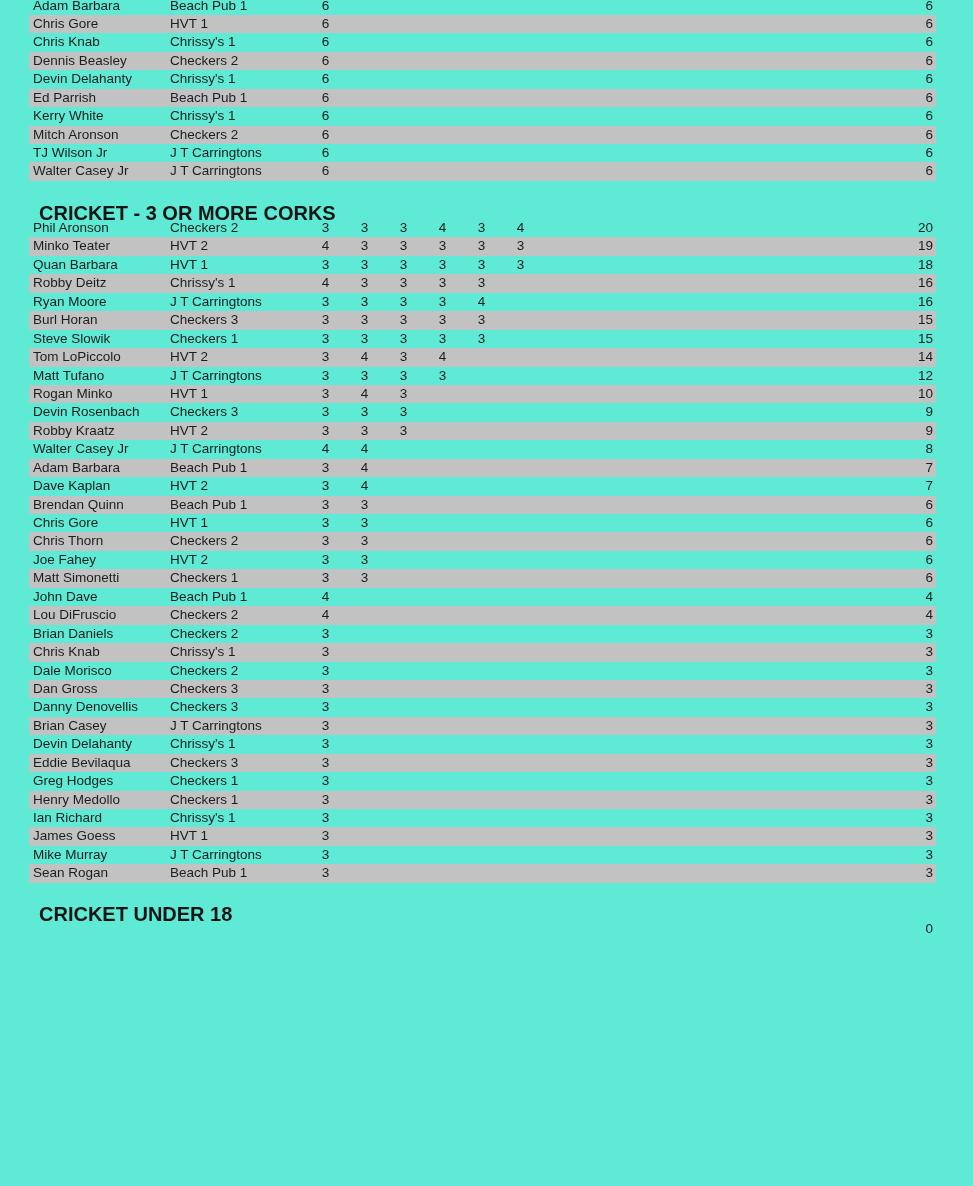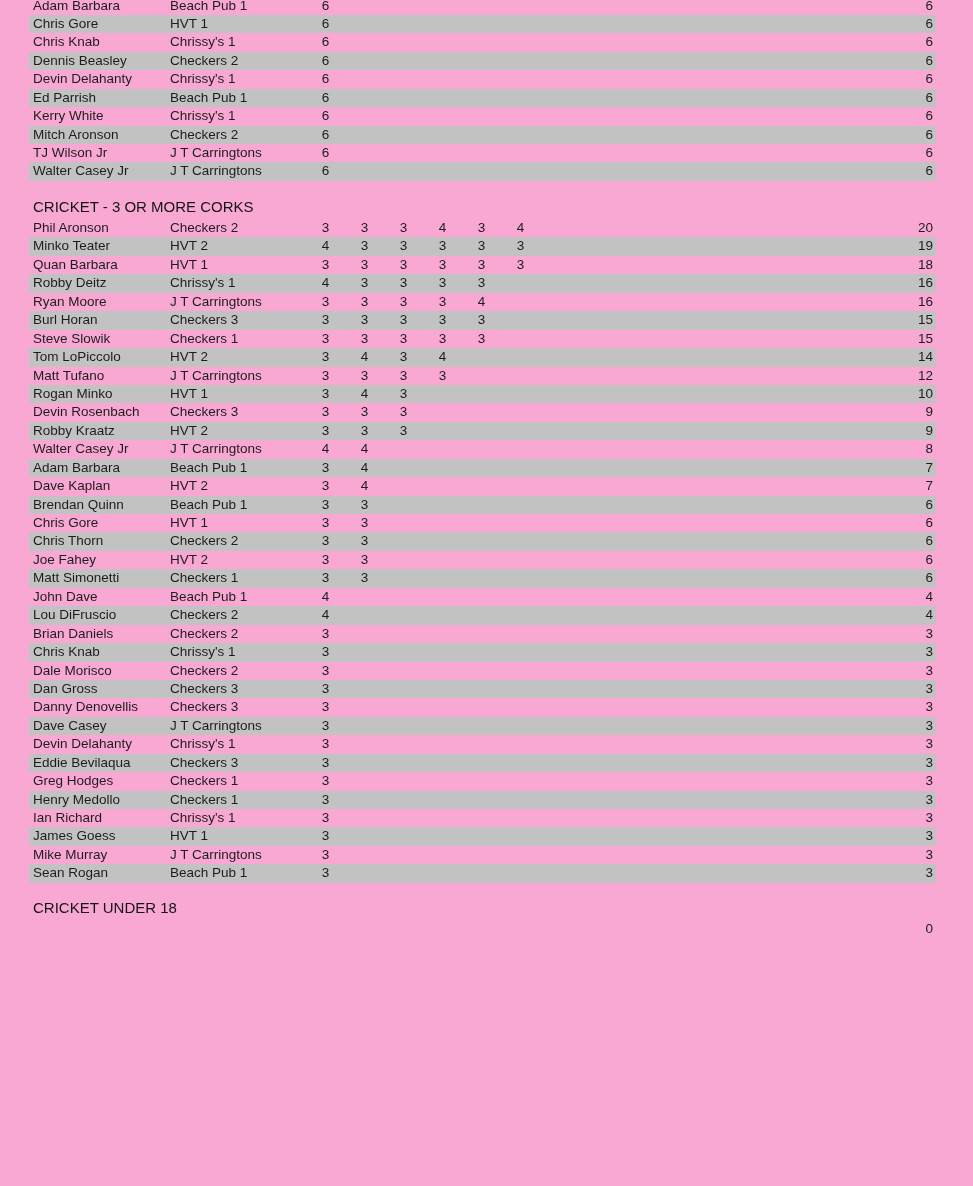--- a/index.html
+++ b/index.html
@@ -1,20 +1,20 @@
 <!DOCTYPE html>
 <html><head>
 <meta charset="utf-8">
 <style>
   html, body { margin: 0; padding: 0; background: #ffffff; }
   .page {
     position: relative;
     width: 973px;
     height: 1186px;
-    background: #f9a8d4;
+    background: #5eead4;
     overflow: hidden;
     font-family: "Liberation Sans", sans-serif;
     color: #1d1d1d;
   }
   .rows {
     position: absolute;
     left: 29px;
     width: 907px;
   }
   .row {
@@ -31,23 +31,23 @@
   .v0 { left: 277px; }
   .v1 { left: 316px; }
   .v2 { left: 355px; }
   .v3 { left: 394px; }
   .v4 { left: 433px; }
   .v5 { left: 472px; }
   .cell-total { position: absolute; right: 3px; top: 0; text-align: right; }
   .section-title {
     position: absolute;
     left: 33px;
-    margin: 0;
-    font-size: 15px;
-    font-weight: normal;
+    margin: 6px;
+    font-size: 20px;
+    font-weight: bold;
     color: #151515;
     line-height: 18px;
     white-space: nowrap;
   }
   #title-corks   { top: 198px; }
   #title-under18 { top: 899px; }
   #rows-top   { top: -3.5px; }
   #rows-corks { top: 219px; }
   #row-under18-total {
     position: absolute;
@@ -337,21 +337,21 @@
         <span class="cell-val v0">3</span>
         <span class="cell-total">3</span>
       </div>
       <div class="row">
         <span class="cell-name">Danny Denovellis</span>
         <span class="cell-team">Checkers 3</span>
         <span class="cell-val v0">3</span>
         <span class="cell-total">3</span>
       </div>
       <div class="row shaded">
-        <span class="cell-name">Dave Casey</span>
+        <span class="cell-name">Brian Casey</span>
         <span class="cell-team">J T Carringtons</span>
         <span class="cell-val v0">3</span>
         <span class="cell-total">3</span>
       </div>
       <div class="row">
         <span class="cell-name">Devin Delahanty</span>
         <span class="cell-team">Chrissy's 1</span>
         <span class="cell-val v0">3</span>
         <span class="cell-total">3</span>
       </div>

